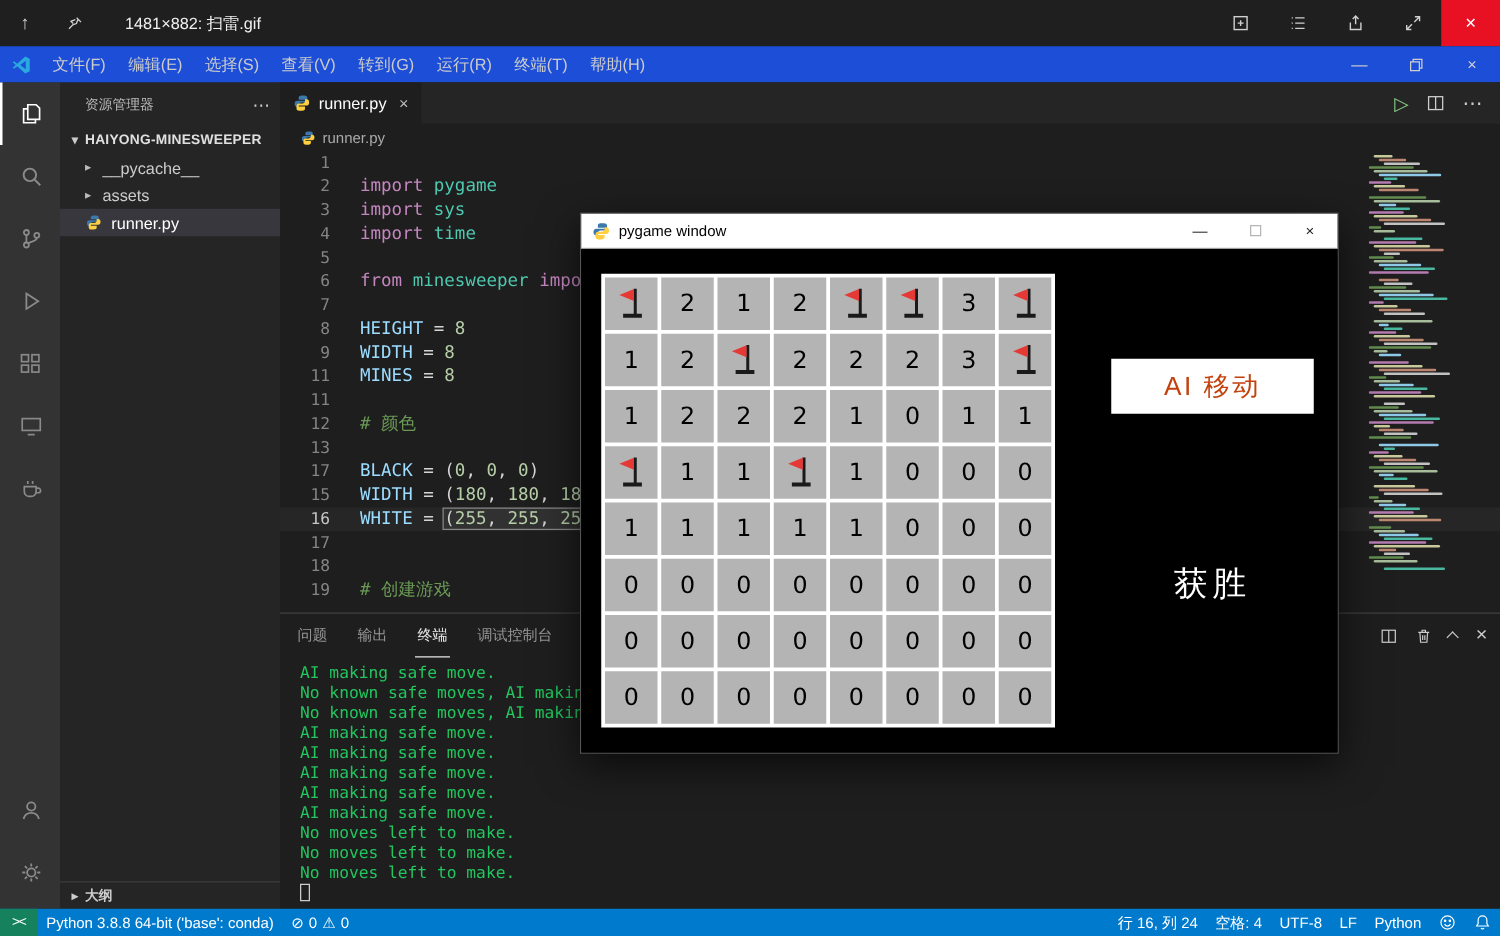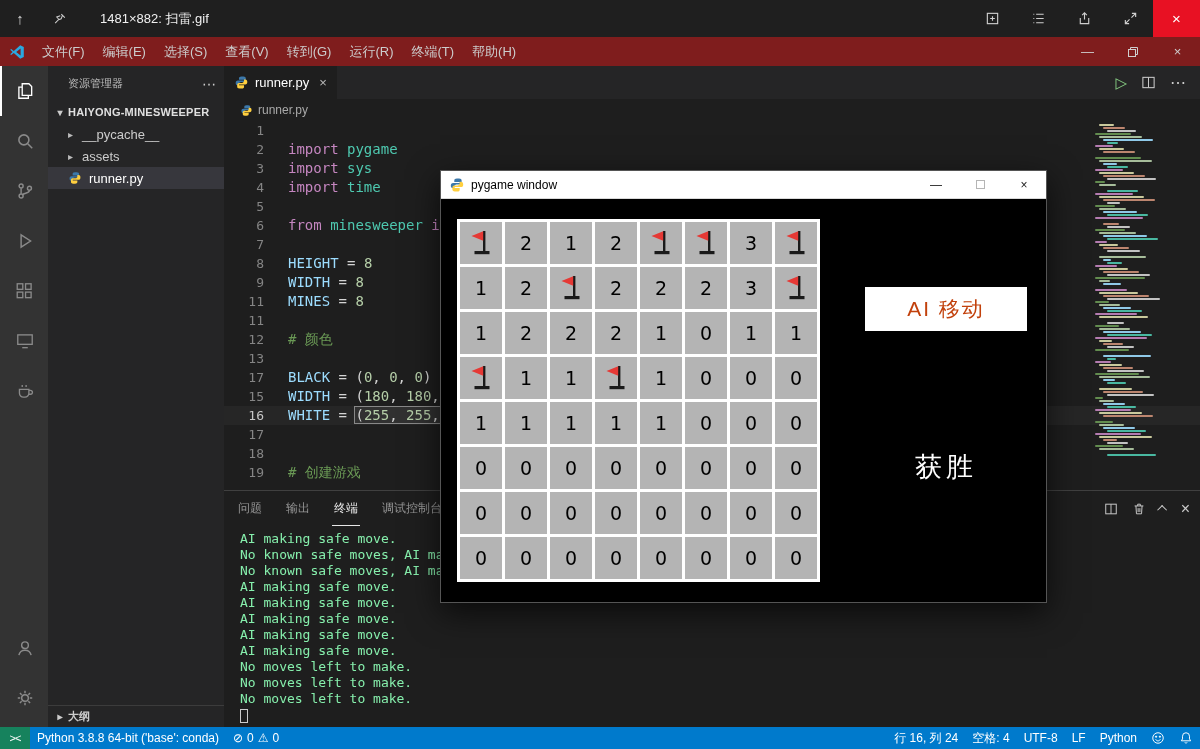--- a/index.html
+++ b/index.html
@@ -8,21 +8,21 @@
 
   
   .photo-bar { position:absolute; top:0; left:0; right:0; height:37px; background:#1f1f1f; display:flex; align-items:center; color:#e6e6e6; }
   .pb-icon { width:40px; height:37px; display:flex; align-items:center; justify-content:center; color:#d0d0d0; font-size:15px; }
   .pb-title { margin-left:20px; font-size:13px; color:#f0f0f0; }
   .pb-right { margin-left:auto; display:flex; align-items:center; }
   .pb-btn { width:46px; height:37px; display:flex; align-items:center; justify-content:center; }
   .pb-close { width:47px; height:37px; background:#e81123; color:#fff; display:flex; align-items:center; justify-content:center; font-size:15px; }
 
   
-  .vs-titlebar { position:absolute; top:37px; left:0; right:0; height:29px; background:#7f1d1d; display:flex; align-items:center; color:#cccccc; font-size:13px; }
+  .vs-titlebar { position:absolute; top:37px; left:0; right:0; height:29px; background:#1d4ed8; display:flex; align-items:center; color:#cccccc; font-size:13px; }
   .vs-logo { width:18px; height:18px; margin:0 6px 0 9px; display:flex; align-items:center; }
   .menu-bar { display:flex; }
   .menu-item { padding:0 9px; line-height:29px; cursor:default; }
   .vs-title { position:absolute; left:50%; transform:translateX(-50%); color:#bdbdbd; white-space:nowrap; font-size:12.5px; }
   .win-controls { margin-left:auto; display:flex; }
   .wc { width:45px; height:29px; display:flex; align-items:center; justify-content:center; color:#cfcfcf; font-size:13px; }
 
   
   .activity-bar { position:absolute; top:66px; left:0; width:48px; bottom:22px; background:#333333; }
   .ab-item { width:48px; height:50px; display:flex; align-items:center; justify-content:center; border-left:2px solid transparent; }
@@ -67,32 +67,32 @@
   .minimap { position:absolute; top:55px; right:40px; width:65px; bottom:237px; overflow:hidden; opacity:.9; }
   .mm-line { height:2px; margin-bottom:1px; border-radius:1px; }
 
   
   .panel { position:absolute; left:0; right:0; bottom:0; height:237px; background:#1e1e1e; border-top:1px solid #404040; }
   .panel-tabs { position:absolute; top:0; left:12px; height:35px; display:flex; align-items:center; gap:20px; font-size:12px; }
   .panel-tab { color:#969696; padding:8px 2px; }
   .panel-tab.active { color:#e7e7e7; border-bottom:1px solid #e7e7e7; }
   .panel-actions { position:absolute; top:0; right:10px; height:35px; display:flex; align-items:center; gap:14px; color:#cccccc; }
   .chev-up { width:7px; height:7px; border-left:1.5px solid #cccccc; border-top:1.5px solid #cccccc; transform:rotate(45deg) translateY(2px); }
-  .terminal { position:absolute; top:40px; left:16px; right:4px; bottom:2px; font-family:"DejaVu Sans Mono", monospace; font-size:13px; line-height:16px; color:#86efac; overflow:hidden; }
+  .terminal { position:absolute; top:40px; left:16px; right:4px; bottom:2px; font-family:"DejaVu Sans Mono", monospace; font-size:13px; line-height:16px; color:#22c55e; overflow:hidden; }
   .term-cursor { display:inline-block; width:8px; height:14px; border:1px solid #cccccc; vertical-align:middle; }
 
   
   .status-bar { position:absolute; bottom:0; left:0; right:0; height:22px; background:#007acc; color:#ffffff; font-size:12px; display:flex; align-items:center; }
   .remote-tile { width:30px; height:22px; background:#16825d; display:flex; align-items:center; justify-content:center; font-size:11px; letter-spacing:-1px; }
   .sb-item { padding:0 7px; display:flex; align-items:center; gap:4px; height:22px; }
   .sb-spacer { margin-left:auto; }
   .sb-ico { font-size:12px; }
 
   
-  .pygame-window { position:absolute; left:440px; top:170px; width:607px; height:433px; background:#000; border:1px solid #555; box-shadow:0 10px 30px rgba(0,0,0,.65); z-index:50; }
+  .pygame-window { position:absolute; left:464px; top:170px; width:607px; height:433px; background:#000; border:1px solid #555; box-shadow:0 10px 30px rgba(0,0,0,.65); z-index:50; }
   .pg-titlebar { position:absolute; top:0; left:0; right:0; height:28px; background:#ffffff; display:flex; align-items:center; color:#000; font-size:12px; border-bottom:1px solid #d9d9d9; }
   .pg-icon { width:16px; height:16px; margin:0 6px 0 8px; display:flex; }
   .pg-controls { margin-left:auto; display:flex; height:28px; }
   .pg-ctl { width:44px; height:28px; display:flex; align-items:center; justify-content:center; color:#222; font-size:12px; }
   .pg-max-box { width:9px; height:9px; border:1.3px solid #b5b5b5; }
   .pg-content { position:absolute; top:28px; left:0; right:0; bottom:0; background:#000; }
   .board { position:absolute; left:16px; top:20px; background:#ffffff; padding:3px; display:grid; grid-template-columns:repeat(8, 42px); grid-auto-rows:42px; gap:3px; }
   .cell { background:#b4b4b4; display:flex; align-items:center; justify-content:center; font-family:"DejaVu Sans", sans-serif; font-size:19px; color:#000; }
   .pg-btn { position:absolute; left:424px; width:162px; height:44px; background:#ffffff; color:#c2410c; display:flex; align-items:center; justify-content:center; font-size:21px; letter-spacing:2px; }
   .pg-btn.ai { top:88px; } .pg-btn.reset { top:158px; }

